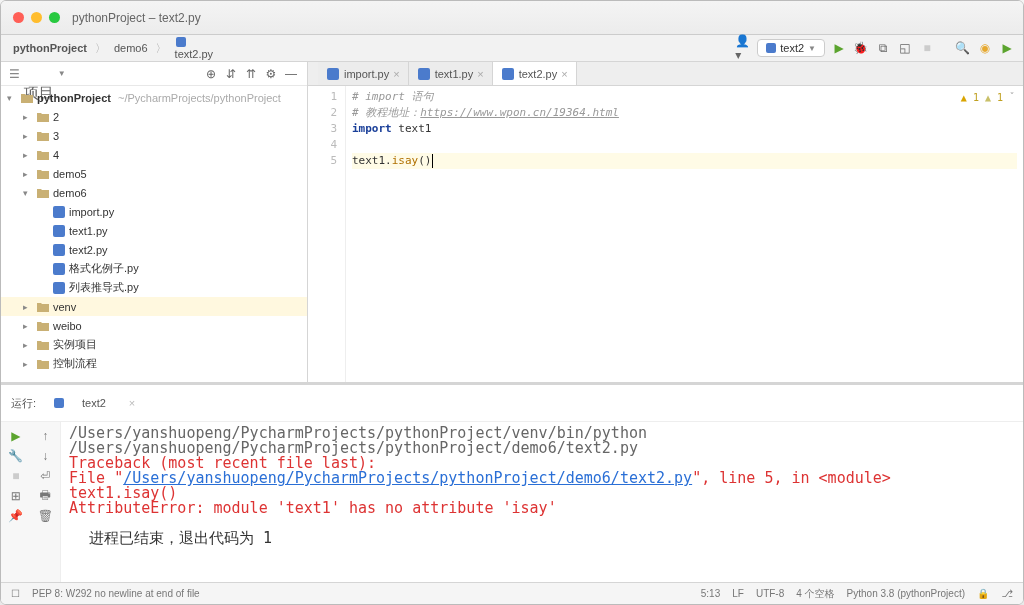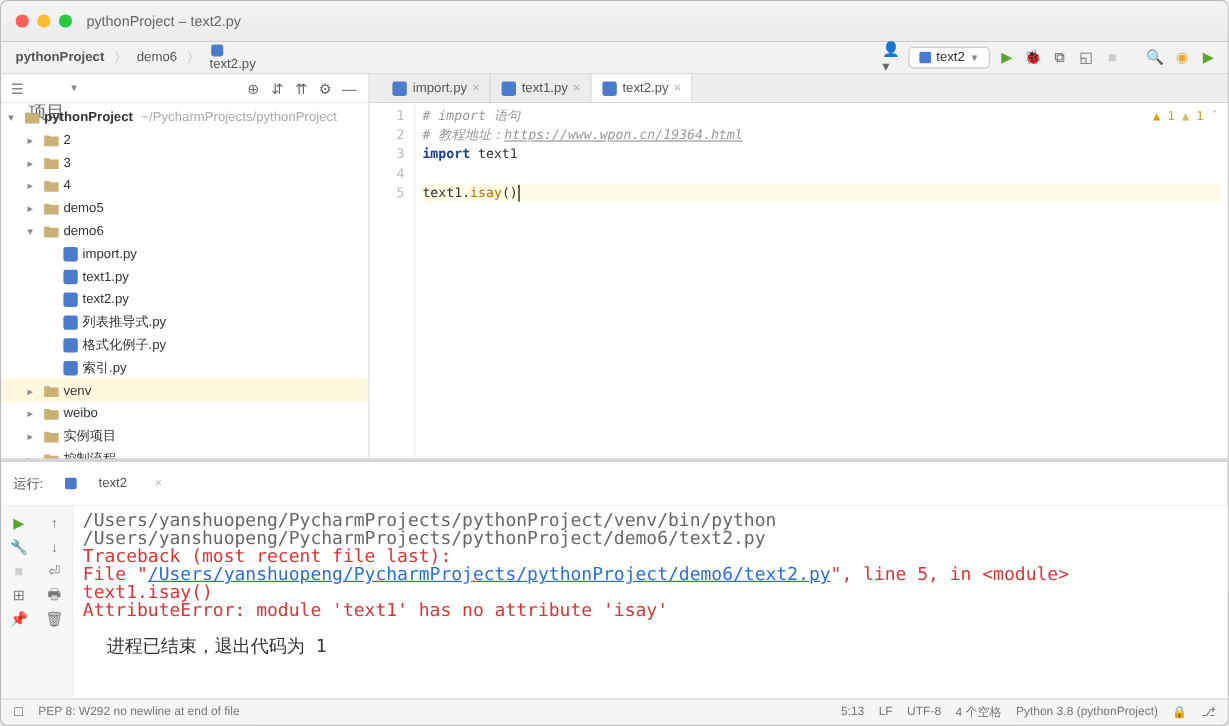--- a/index.html
+++ b/index.html
@@ -210,39 +210,30 @@
           </span>
           <span class="name">text2.py</span>
         </div>
         <div class="tree-node indent2">
           <span class="arrow"></span>
           <span class="ficon">
             <svg width="14" height="14">
               <rect class="py-ico" x="1" y="1" width="12" height="12" rx="2"></rect>
             </svg>
           </span>
+          <span class="name">格式化例子.py</span>
+        </div>
+        <div class="tree-node indent2">
+          <span class="arrow"></span>
+          <span class="ficon">
+            <svg width="14" height="14">
+              <rect class="py-ico" x="1" y="1" width="12" height="12" rx="2"></rect>
+            </svg>
+          </span>
           <span class="name">列表推导式.py</span>
-        </div>
-        <div class="tree-node indent2">
-          <span class="arrow"></span>
-          <span class="ficon">
-            <svg width="14" height="14">
-              <rect class="py-ico" x="1" y="1" width="12" height="12" rx="2"></rect>
-            </svg>
-          </span>
-          <span class="name">格式化例子.py</span>
-        </div>
-        <div class="tree-node indent2">
-          <span class="arrow"></span>
-          <span class="ficon">
-            <svg width="14" height="14">
-              <rect class="py-ico" x="1" y="1" width="12" height="12" rx="2"></rect>
-            </svg>
-          </span>
-          <span class="name">索引.py</span>
         </div>
         <div class="tree-node hl indent1">
           <span class="arrow">▸</span>
           <span class="ficon">
             <svg width="14" height="14">
               <path class="folder-ico" d="M1 3h4l1 1h7v8H1z"></path>
             </svg>
           </span>
           <span class="name">venv</span>
         </div>

